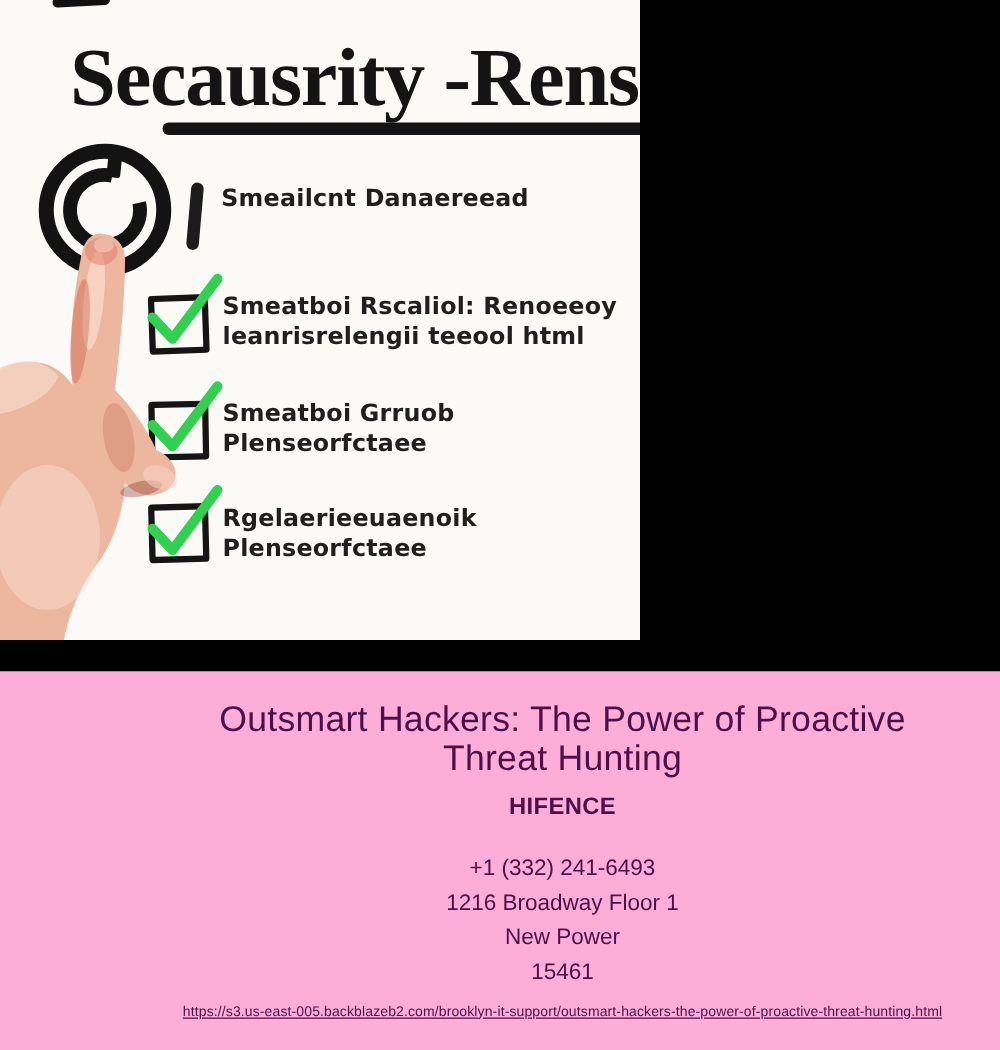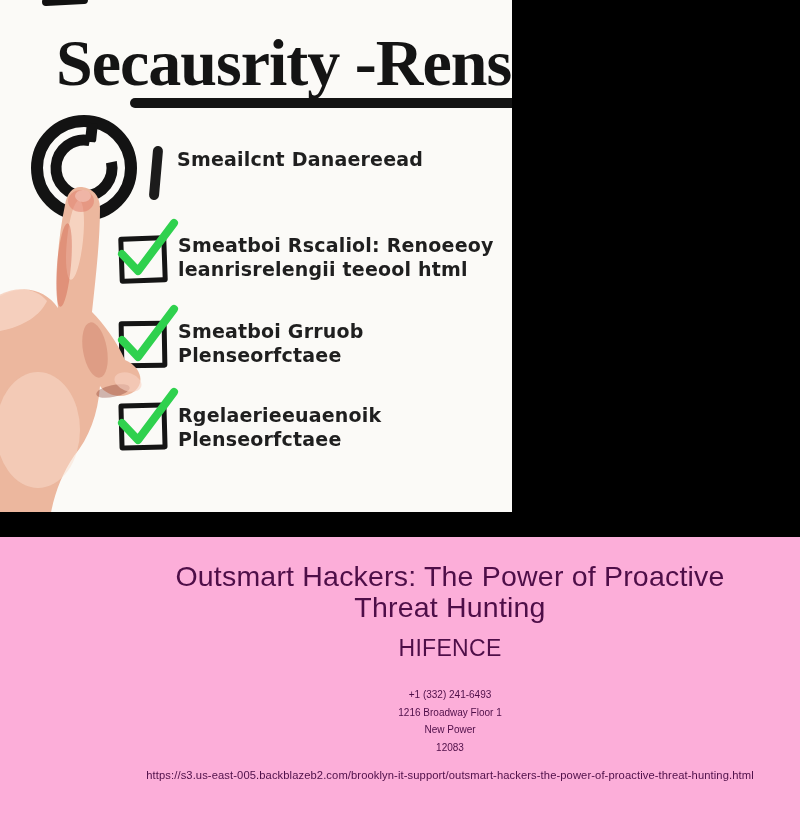--- a/index.html
+++ b/index.html
@@ -40,24 +40,24 @@
   .k1 { top:214px; } .k2 { top:300px; } .k3 { top:383px; }
 
   .hand { position:absolute; left:0; top:0; width:512px; height:512px; }
 
   
   .info { position:absolute; left:0; top:537px; width:800px; height:365px; background:#fcaed9;
           color:#4e0e48;text-align:center; }
   .info-inner { padding:24px 30px 0 130px; }
   .title { margin:0; font-size:28.5px; line-height:30.5px; font-weight:400; max-width:648px;
            letter-spacing:0.2px; }
-  .company { margin-top:13px; font-size:23px; font-weight:400; letter-spacing:0.3px; }
-  .contact { margin-top:27px; font-size:10px; }
+  .company { margin-top:13px; font-size:19px; font-weight:700; letter-spacing:0.3px; }
+  .contact { margin-top:27px; font-size:18px; }
   .contact > div { margin-bottom:6.5px; }
-  .url { margin-top:16px; font-size:11.2px; letter-spacing:0.1px; white-space:nowrap; }
+  .url { margin-top:16px; font-size:11.2px; letter-spacing:0.1px; white-space:nowrap;text-decoration:underline; }
 </style>
 </head>
 <body>
 
 <div class="page">
 
   <section class="hero">
     <div class="photo">
 
       <div class="top-mark"></div>
@@ -124,19 +124,19 @@
   </section>
 
   <section class="info">
     <div class="info-inner">
       <h1 class="title">Outsmart Hackers: The Power of Proactive Threat Hunting</h1>
       <div class="company">HIFENCE</div>
       <div class="contact">
         <div>+1 (332) 241-6493</div>
         <div>1216 Broadway Floor 1</div>
         <div>New Power</div>
-        <div>12083</div>
+        <div>15461</div>
       </div>
       <div class="url">https://s3.us-east-005.backblazeb2.com/brooklyn-it-support/outsmart-hackers-the-power-of-proactive-threat-hunting.html</div>
     </div>
   </section>
 
 </div>
 
 </body></html>

